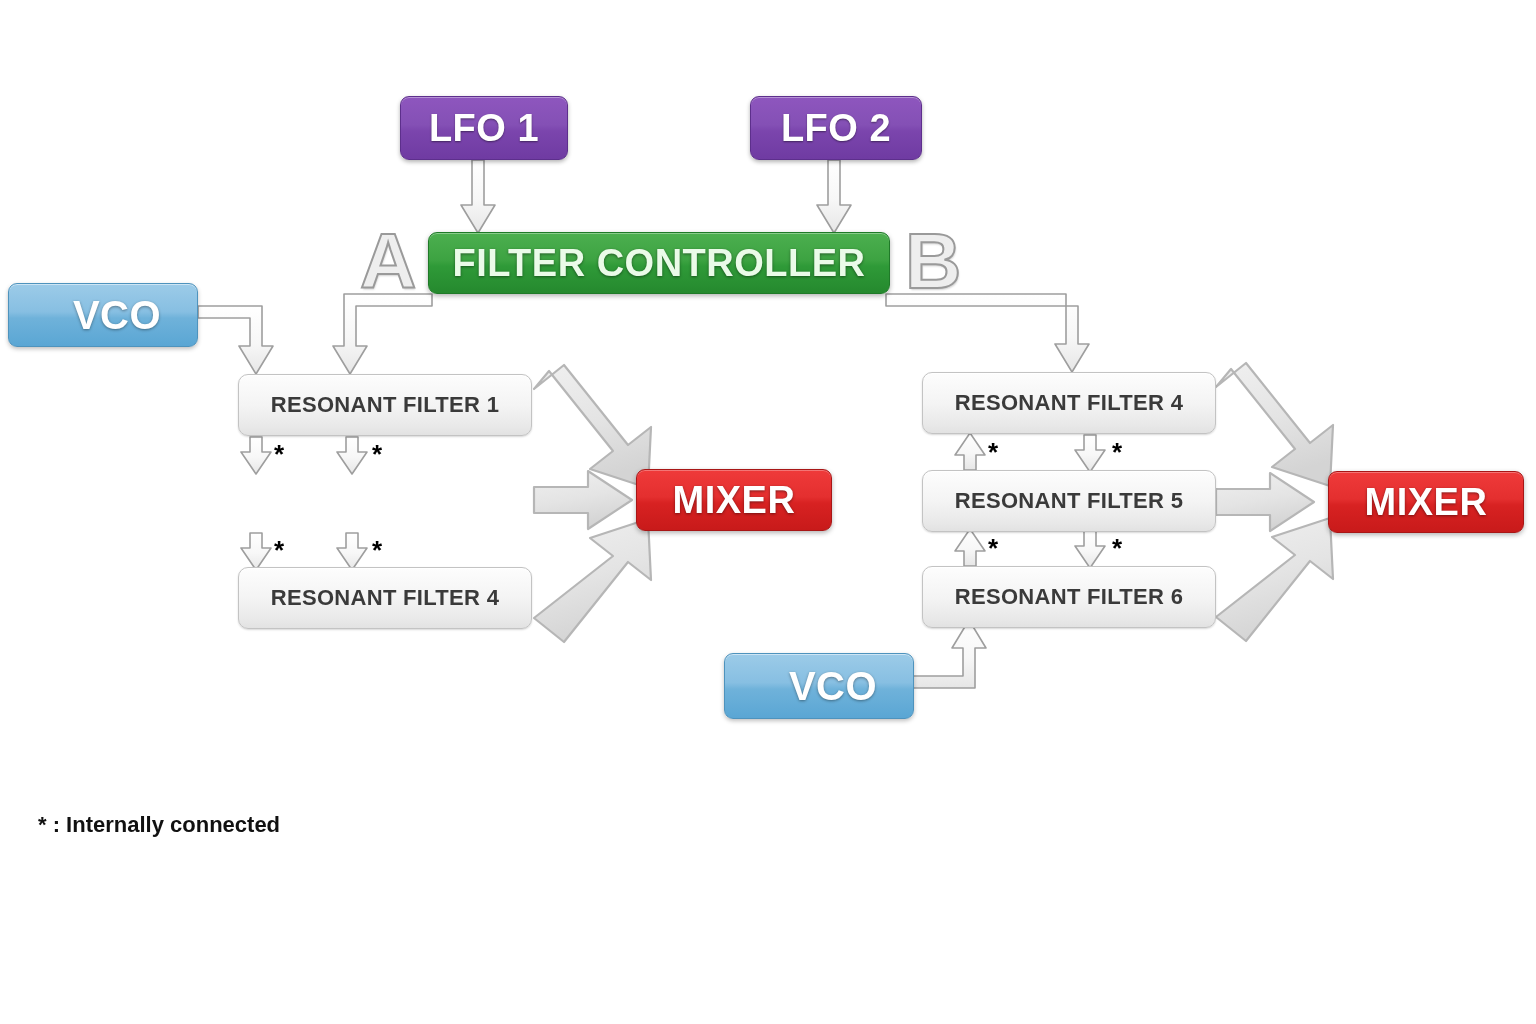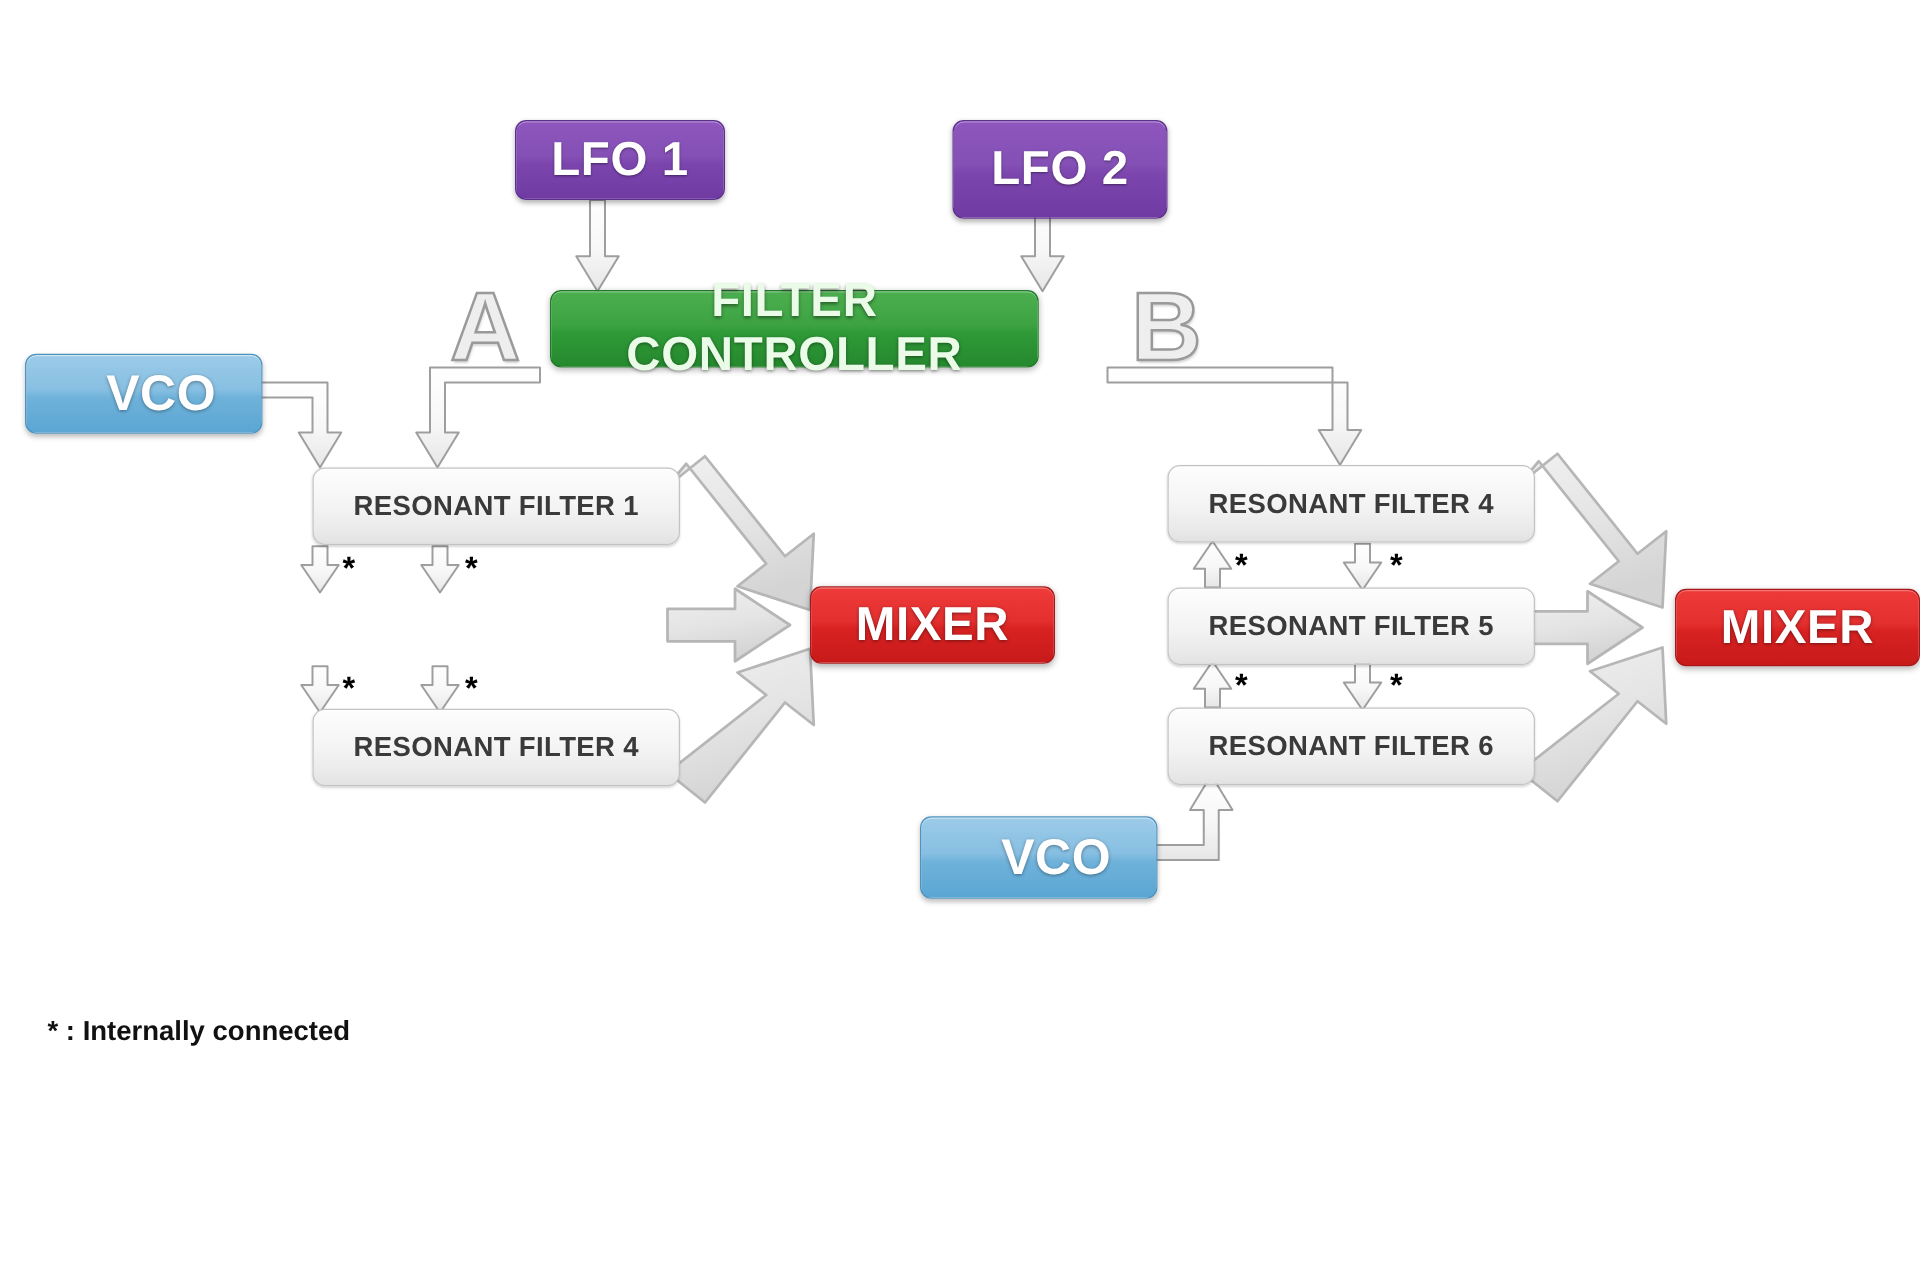--- a/index.html
+++ b/index.html
@@ -13,21 +13,20 @@
 
   
   .node{
     position:absolute;
     display:flex;align-items:center;justify-content:center;
     box-sizing:border-box;
     border-radius:9px;
     text-align:center;
     letter-spacing:.5px;
     z-index:6;
-    margin-left:12px;
   }
 
   
   .lfo{
     background:linear-gradient(to bottom,#8e56be 0%,#8450b5 45%,#7b45ad 55%,#6f3ba2 100%);
     border:1px solid #5d2f8c;
     color:#ffffff;
     font-size:38px;font-weight:bold;
     text-shadow:0 1px 2px rgba(0,0,0,.45);
     box-shadow:0 2px 4px rgba(0,0,0,.30), inset 0 1px 0 rgba(255,255,255,.35);
@@ -180,25 +179,25 @@
     </g>
   </svg>
 
   <div class="bigletter" style="left:360px;top:222px;">A</div>
   <div class="bigletter" style="left:905px;top:222px;">B</div>
 
   <div class="node lfo" style="left:400px;top:96px;width:168px;height:64px;">
     <span>LFO 1</span>
   </div>
 
-  <div class="node lfo" style="left:750px;top:96px;width:172px;height:79px;">
+  <div class="node lfo" style="left:750px;top:96px;width:172px;height:64px;">
     <span>LFO 2</span>
   </div>
 
-  <div class="node controller" style="left:428px;top:232px;width:391px;height:62px;">
+  <div class="node controller" style="left:428px;top:232px;width:462px;height:62px;">
     <span>FILTER CONTROLLER</span>
   </div>
 
   <div class="node vco" style="left:8px;top:283px;width:190px;height:64px;">
     <span>VCO</span>
   </div>
 
   <div class="node vco" style="left:724px;top:653px;width:190px;height:66px;">
     <span>VCO</span>
   </div>

